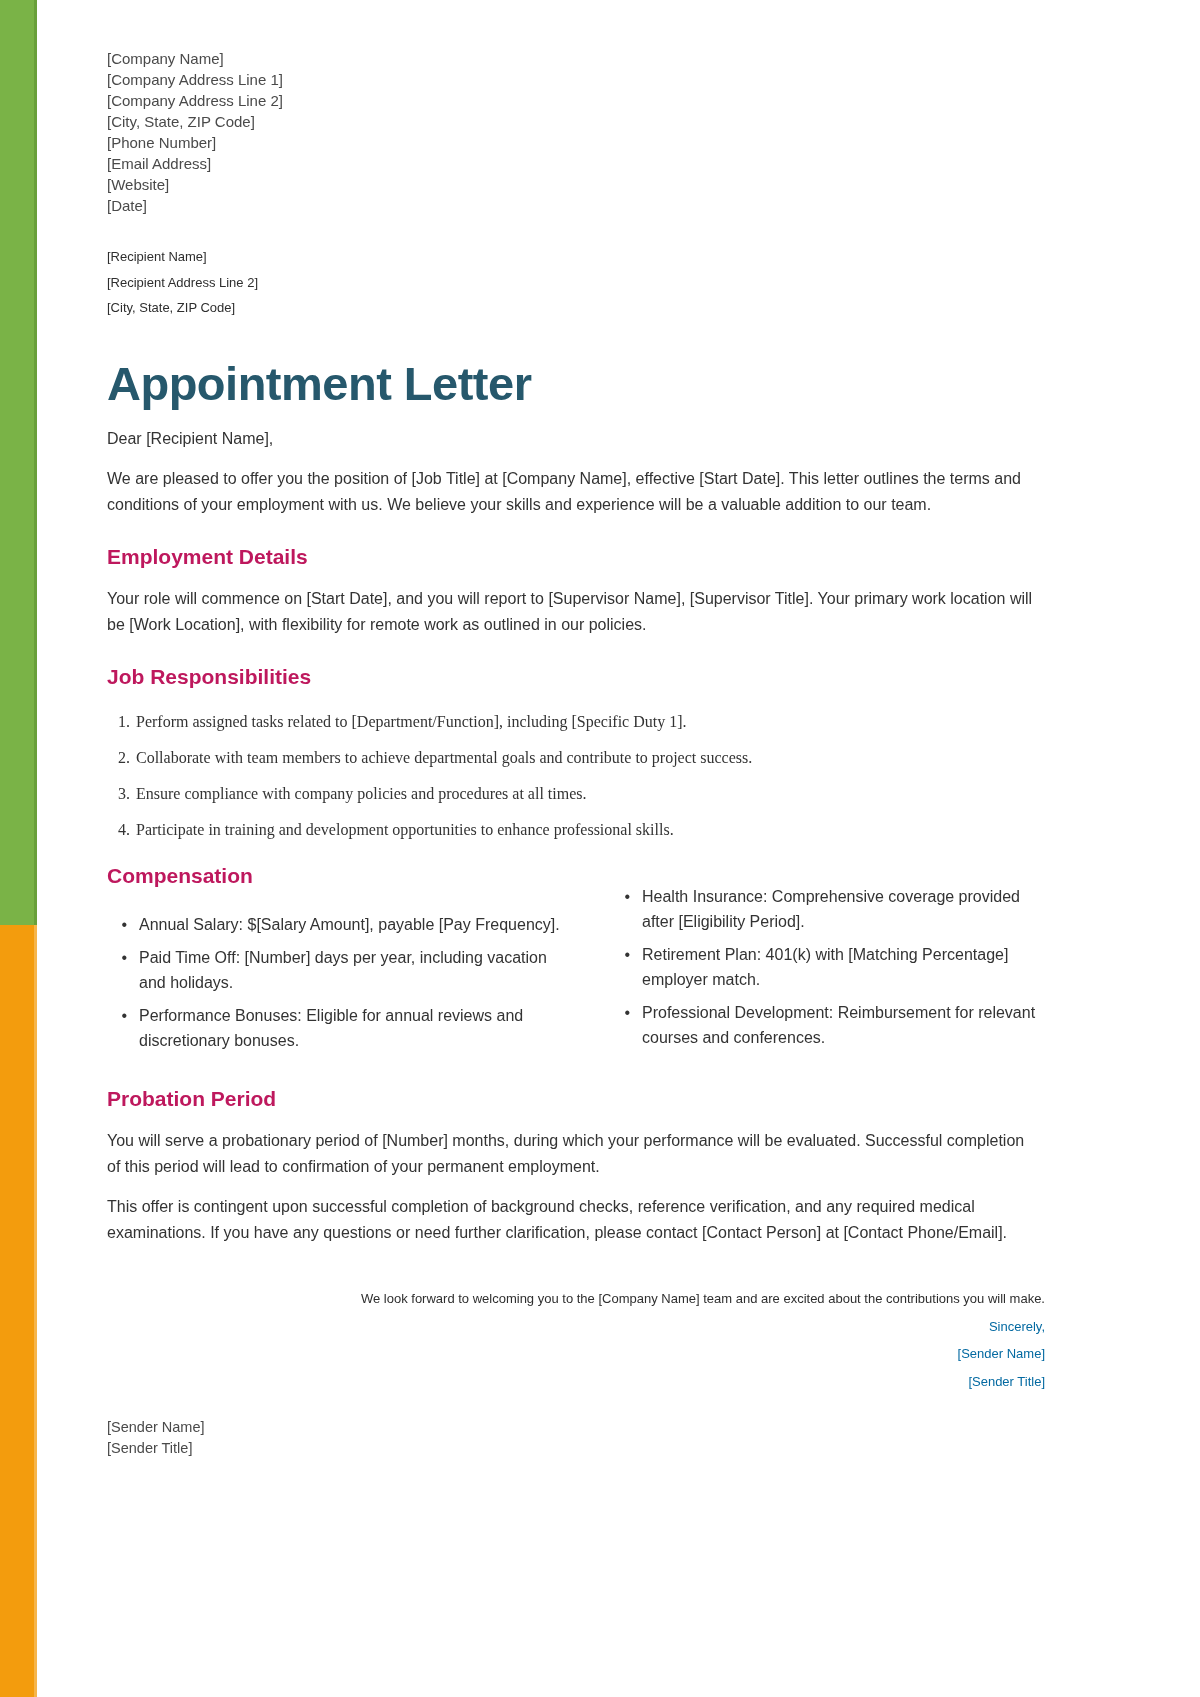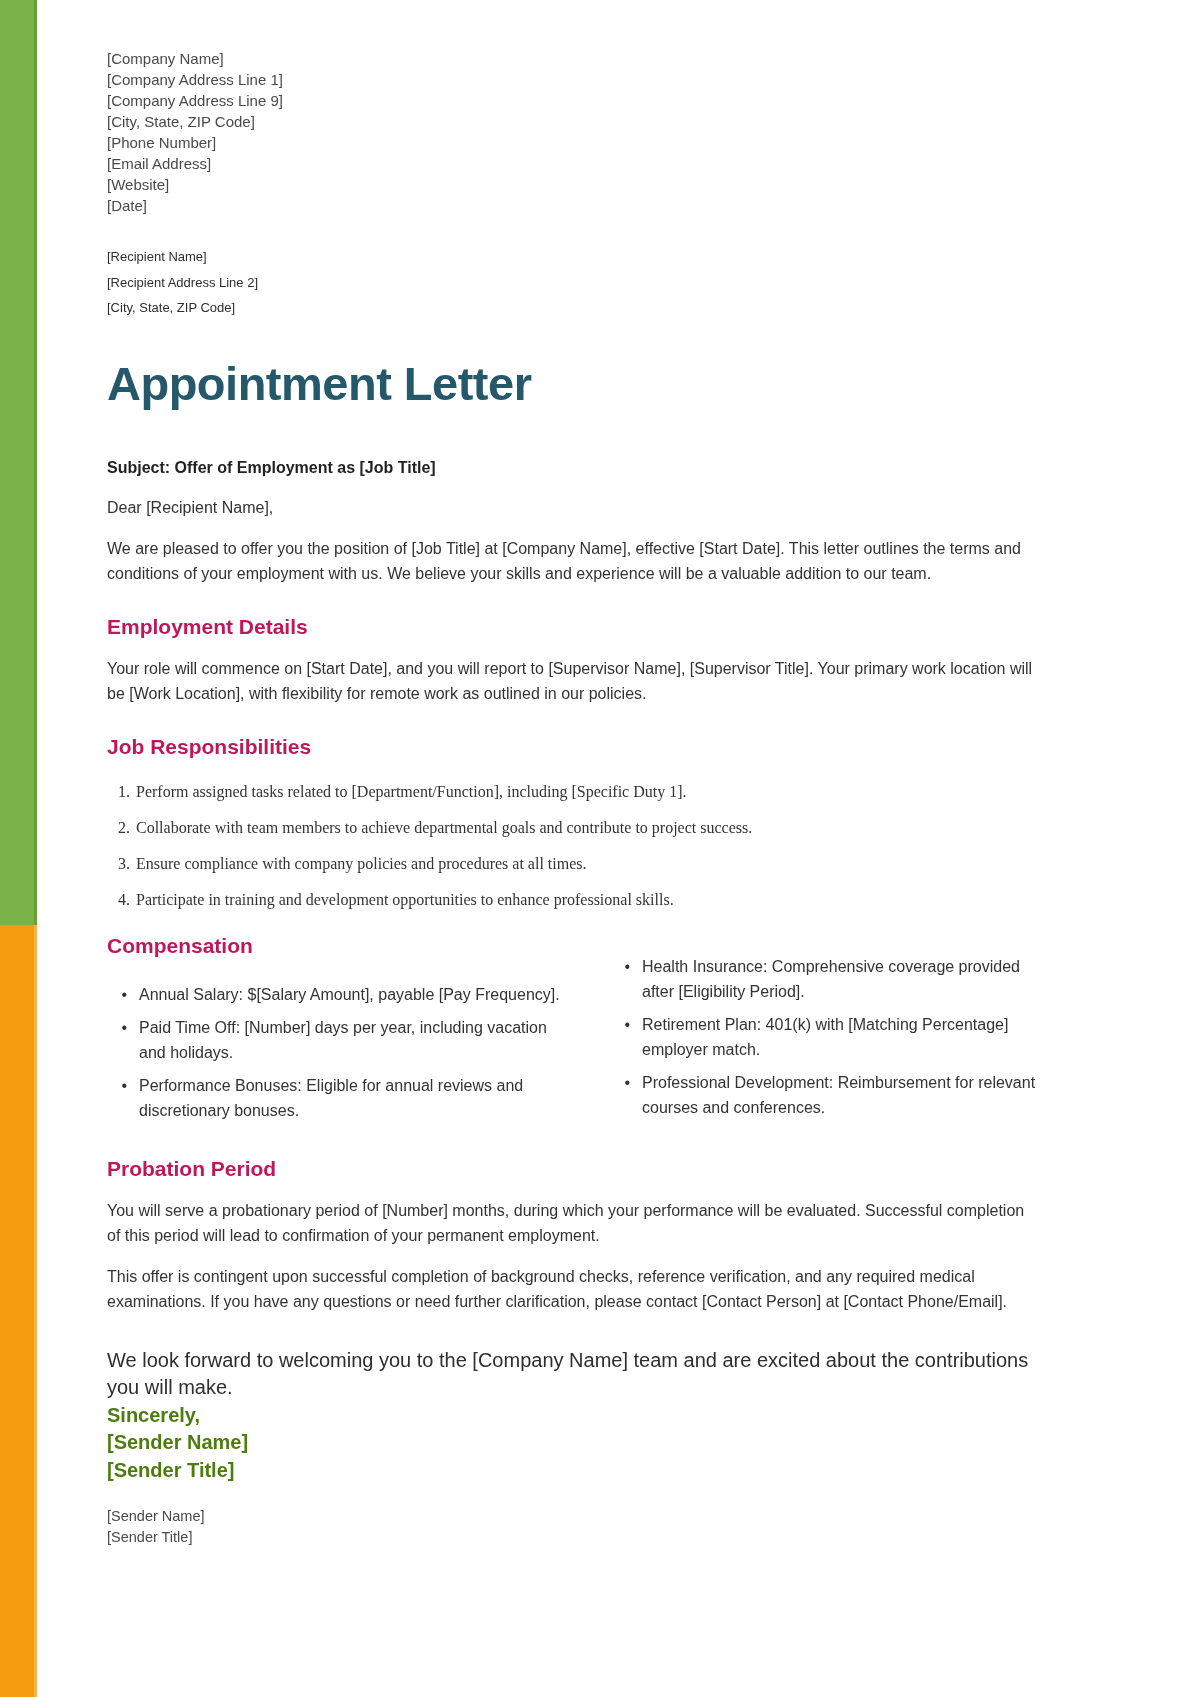--- a/index.html
+++ b/index.html
@@ -71,57 +71,56 @@
     line-height: 25px;
     color: #333333;
     list-style-type: disc;
   }
   ul.bullets li { padding-left: 4px; }
   ul.bullets li::marker { content: "•\2002"; color: #333; }
   ul.bullets li + li { margin-top: 8px; }
 
   .prob-para2 { margin-top: 27px; line-height: 26px; }
 
-  .closing { margin-top: 32px; font-size: 20px; line-height: 27.5px; color: #2E2E2E; }
-  .closing .bold-line { font-weight: bold; color: #4d7c0f; }
+  .closing { margin-top: 40px; font-size: 13px; line-height: 27.5px; color: #2E2E2E; text-align: right; }
+  .closing .bold-line { font-weight: normal; color: #0369a1; }
 
   .footer-block { margin-top: 22px; font-size: 14.5px; line-height: 21px; color: #4A4A4A; }
 </style>
 </head>
 <body>
 
 <div class="page">
 
   <div class="stripe">
     <div class="stripe-green"></div>
     <div class="stripe-orange"></div>
   </div>
 
   <div class="content">
 
     <div class="company-block">
       <div>[Company Name]</div>
       <div>[Company Address Line 1]</div>
-      <div>[Company Address Line 9]</div>
+      <div>[Company Address Line 2]</div>
       <div>[City, State, ZIP Code]</div>
       <div>[Phone Number]</div>
       <div>[Email Address]</div>
       <div>[Website]</div>
       <div>[Date]</div>
     </div>
 
     <div class="recipient-block">
       <div>[Recipient Name]</div>
       <div>[Recipient Address Line 2]</div>
       <div>[City, State, ZIP Code]</div>
     </div>
 
     <h1 class="doc-title">Appointment Letter</h1>
 
-    <div class="subject">Subject: Offer of Employment as [Job Title]</div>
 
     <p class="body-text">Dear [Recipient Name],</p>
 
     <p class="body-text">We are pleased to offer you the position of [Job Title] at [Company Name], effective [Start Date]. This letter outlines the terms and conditions of your employment with us. We believe your skills and experience will be a valuable addition to our team.</p>
 
     <h2 class="section-heading">Employment Details</h2>
     <p class="body-text">Your role will commence on [Start Date], and you will report to [Supervisor Name], [Supervisor Title]. Your primary work location will be [Work Location], with flexibility for remote work as outlined in our policies.</p>
 
     <h2 class="section-heading">Job Responsibilities</h2>
     <ol class="numbered">

